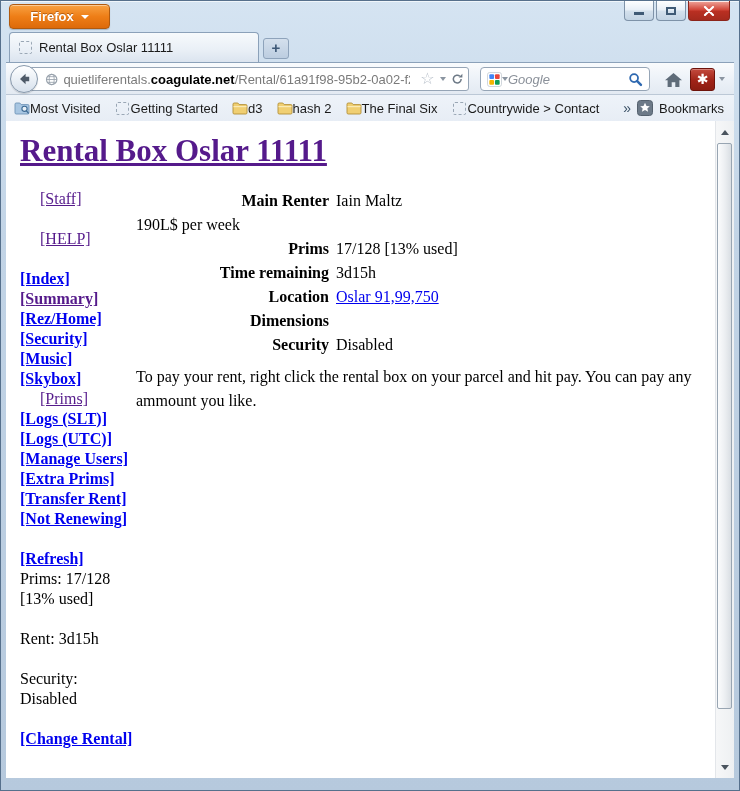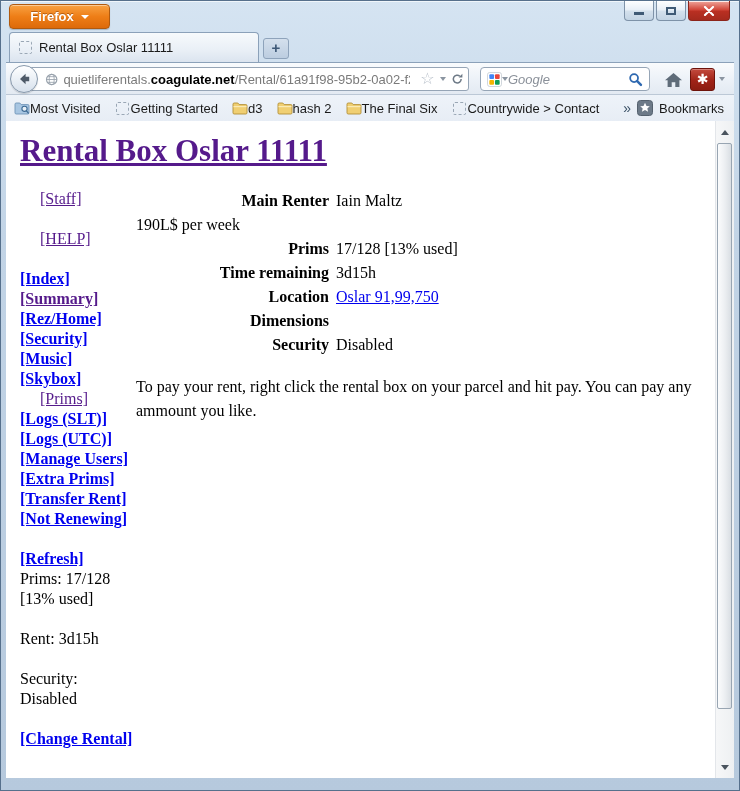--- a/index.html
+++ b/index.html
@@ -136,21 +136,21 @@
   .sidebar a { display:block; text-decoration:underline; }
   .sidebar a.link { color:var(--link);font-weight:bold; }
   .sidebar a.visited { color:var(--visited);margin-left:20px; }
   .sidebar a.visited-bold { color:var(--visited); font-weight:bold; }
   .sidebar .sb-text { color:#000; }
   .main { flex:1; }
   .drow { display:flex; line-height:24px; font-size:16px; }
   .dlabel { width:200px; text-align:right; font-weight:bold; padding-right:7px; flex-shrink:0; }
   .dvalue { }
   a.vlink { color:var(--link); text-decoration:underline; }
-  .note { margin-top:18px; font-size:16px; line-height:24px; width:582px; }
+  .note { margin-top:8px; font-size:16px; line-height:24px; width:582px; }
 
   
   .scrollbar {
     position:absolute; top:120px; right:5px; width:19px; height:657px;
     background:linear-gradient(90deg,#f6f7f8 0%, #eef0f2 100%);
     border-left:1px solid #e3e6ea;
   }
   .sb-btn { position:absolute; left:0; width:100%; height:18px; display:flex; align-items:center; justify-content:center; }
   .sb-up { top:2px; }
   .sb-down { bottom:2px; }

